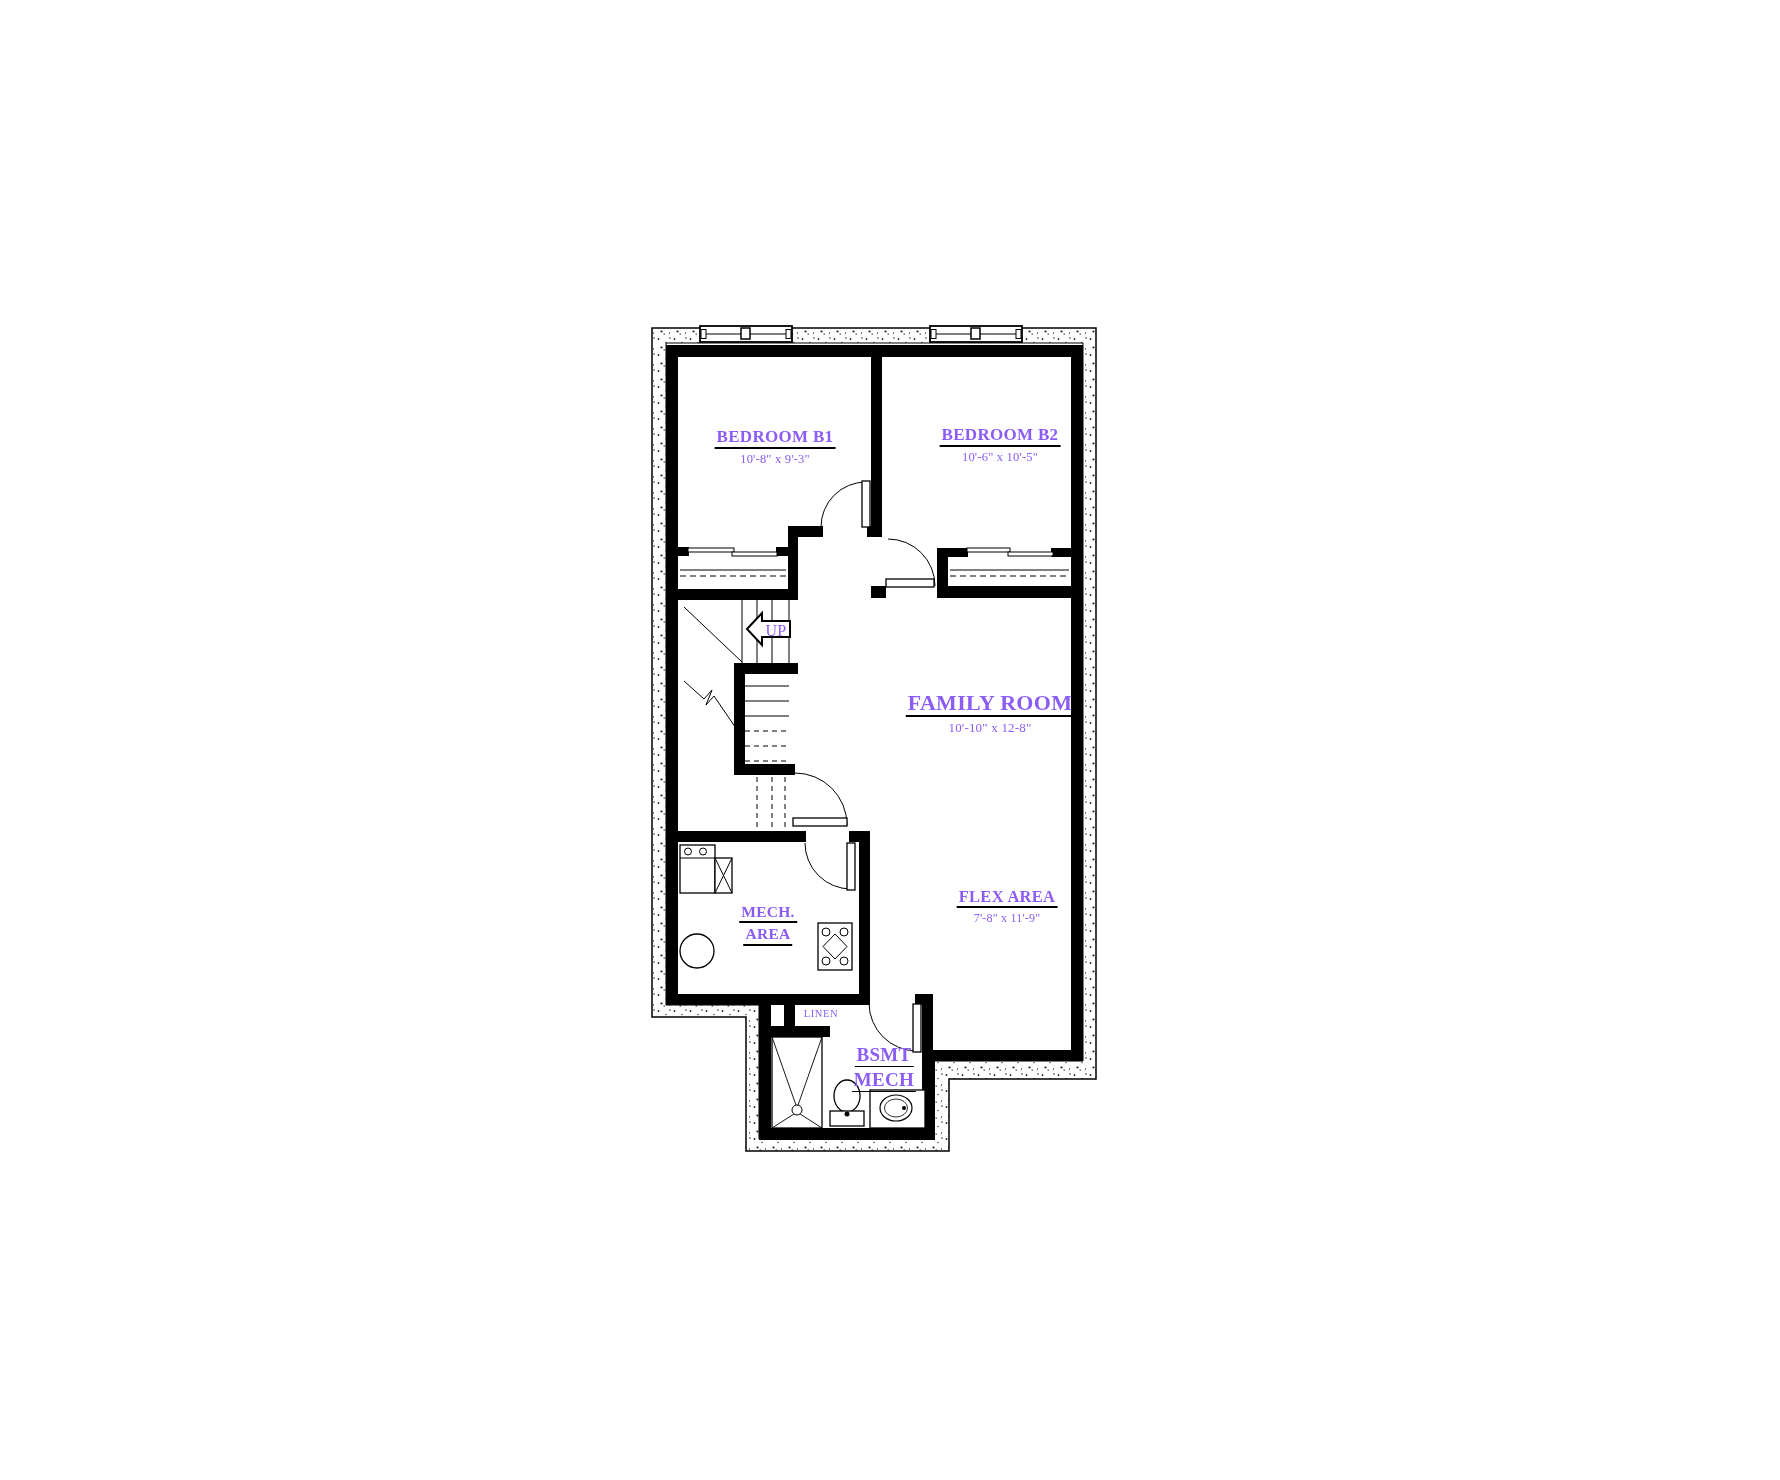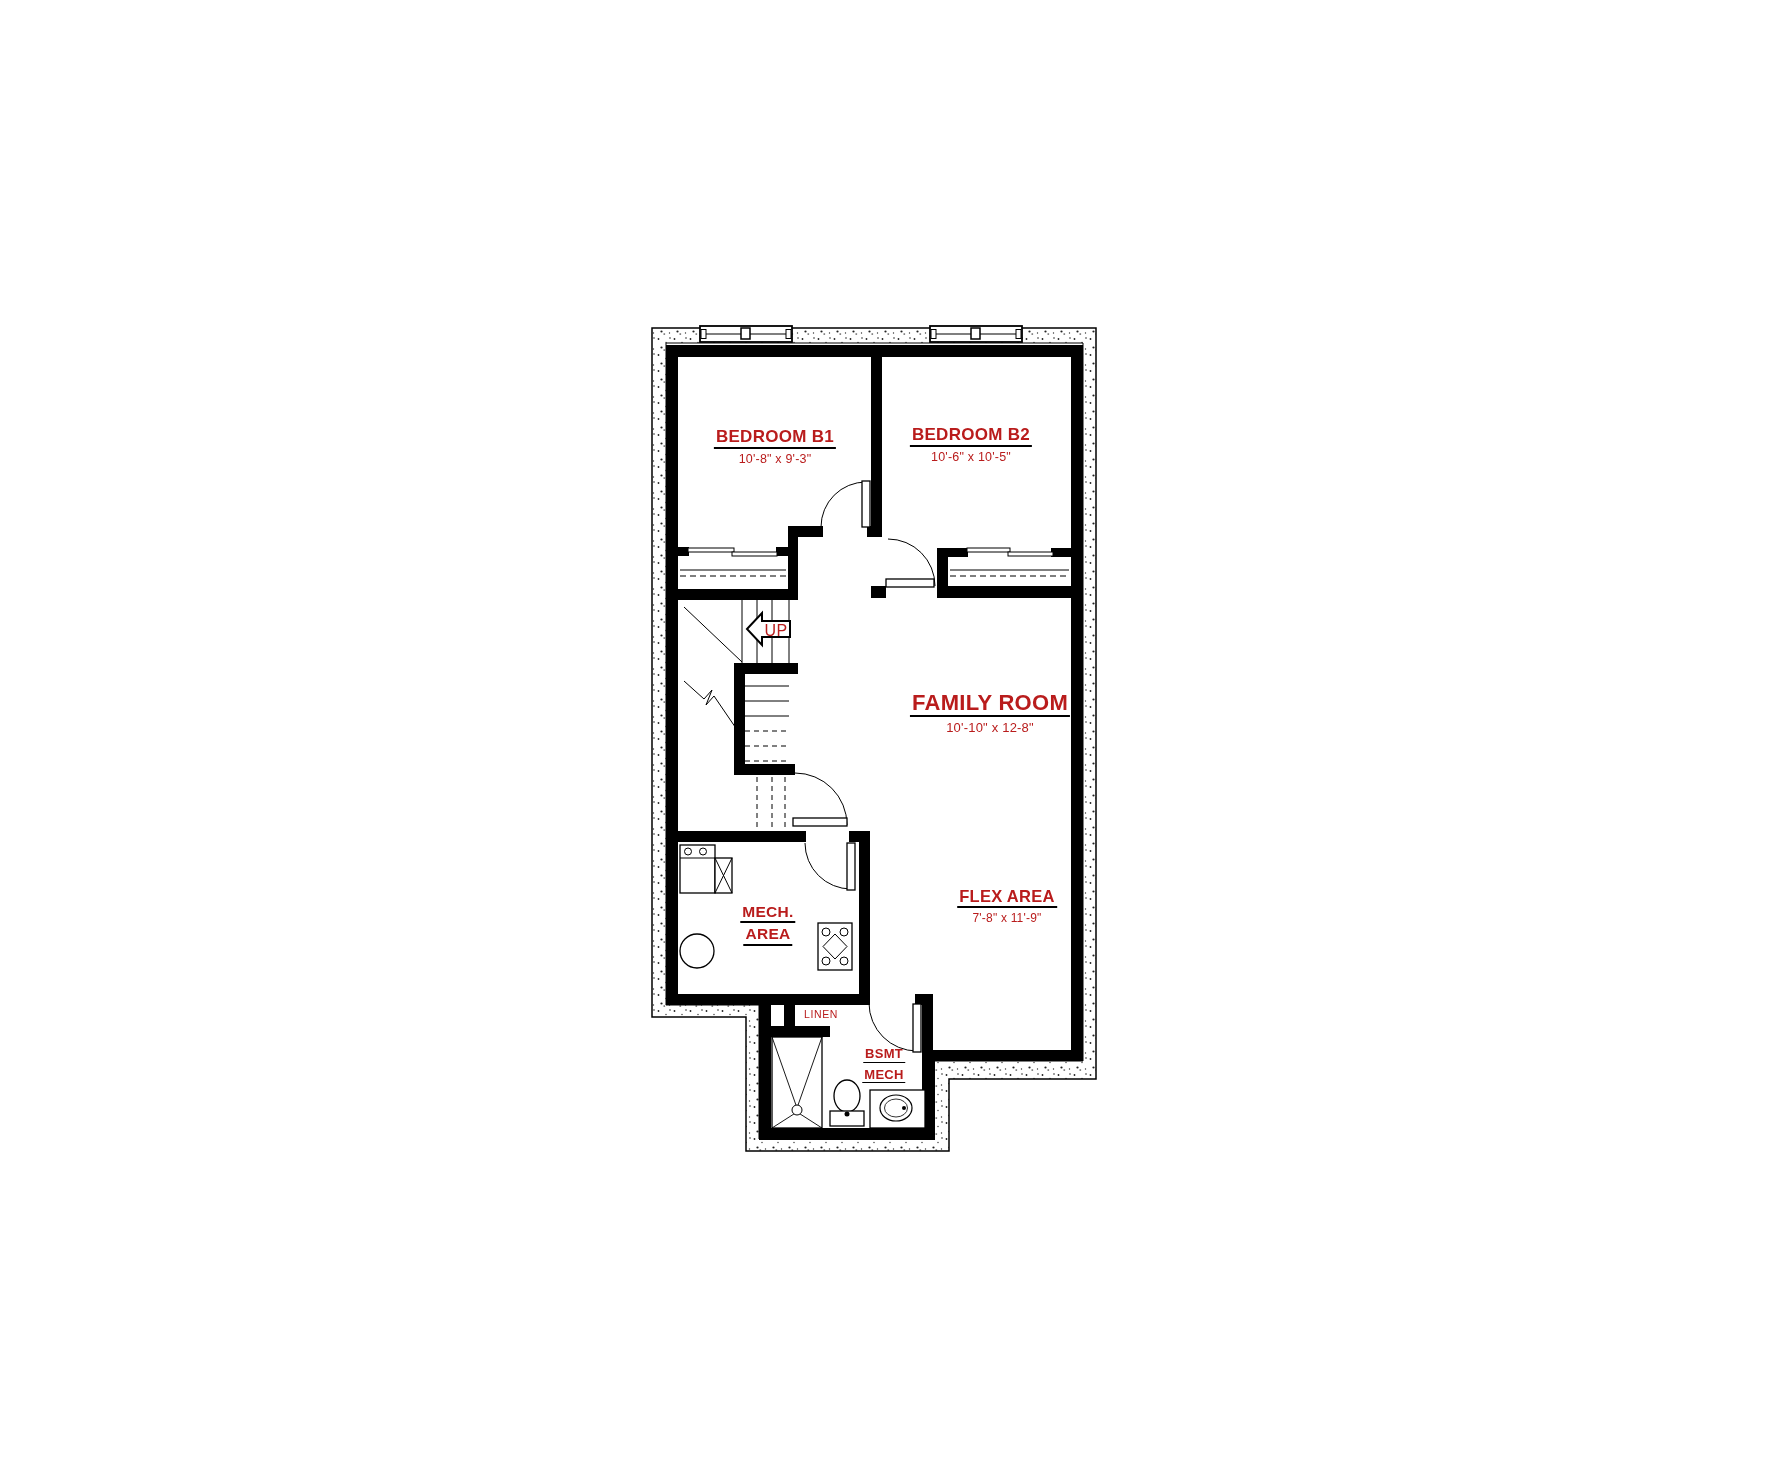--- a/index.html
+++ b/index.html
@@ -1,28 +1,28 @@
 <!DOCTYPE html>
 <html><head>
 <meta charset="utf-8">
 <style>
   html,body{margin:0;padding:0;background:#ffffff;}
   .canvas{position:relative;width:1780px;height:1480px;background:#ffffff;overflow:hidden;
           font-family:"Liberation Sans", sans-serif;color:#000;}
   svg{position:absolute;left:0;top:0;}
-  .lbl{position:absolute;transform:translateX(-50%);text-align:center;white-space:nowrap;color:#b91c1c;}
+  .lbl{position:absolute;transform:translateX(-50%);text-align:center;white-space:nowrap;color:#8b5cf6;font-family:Liberation Serif, serif;}
   .nm{display:inline-block;font-weight:bold;letter-spacing:.3px;
       border-bottom:2px solid #000;padding:0 2px 1px 2px;line-height:1.05;}
   .nm-line{line-height:1.0;margin-bottom:3px;margin-left:44px;}
   .dim{margin-top:3px;letter-spacing:.2px;}
   .f17 .nm{font-size:17px;} .f17 .dim{font-size:12.5px;}
   .f18 .nm{font-size:22px;} .f18 .dim{font-size:13px;}
   .f16 .nm{font-size:16.5px;} .f16 .dim{font-size:12px;}
   .f15 .nm{font-size:15.5px;}
-  .f13 .nm{font-size:13px;border-bottom-width:1.5px;text-align:right;}
+  .f13 .nm{font-size:19px;border-bottom-width:1.5px;text-align:right;}
   .linen{font-size:10.5px;letter-spacing:.6px;}
   .up{font-size:16px;letter-spacing:.3px;}
 </style>
 </head>
 <body>
 
 <div class="canvas">
 
 <svg width="1780" height="1480" viewBox="0 0 1780 1480">
   <defs>
@@ -176,21 +176,21 @@
       <circle cx="904" cy="1108" r="2" fill="#000" stroke="none"></circle>
     </g>
   </g>
 </svg>
 
 <div class="lbl f17" style="left:775px;top:428px">
   <div><span class="nm">BEDROOM B1</span></div>
   <div class="dim">10'-8" x 9'-3"</div>
 </div>
 
-<div class="lbl f17" style="left:971px;top:426px">
+<div class="lbl f17" style="left:1000px;top:426px">
   <div><span class="nm">BEDROOM B2</span></div>
   <div class="dim">10'-6" x 10'-5"</div>
 </div>
 
 <div class="lbl f18" style="left:990px;top:691px">
   <div><span class="nm">FAMILY ROOM</span></div>
   <div class="dim">10'-10" x 12-8"</div>
 </div>
 
 <div class="lbl f16" style="left:1007px;top:888px">

